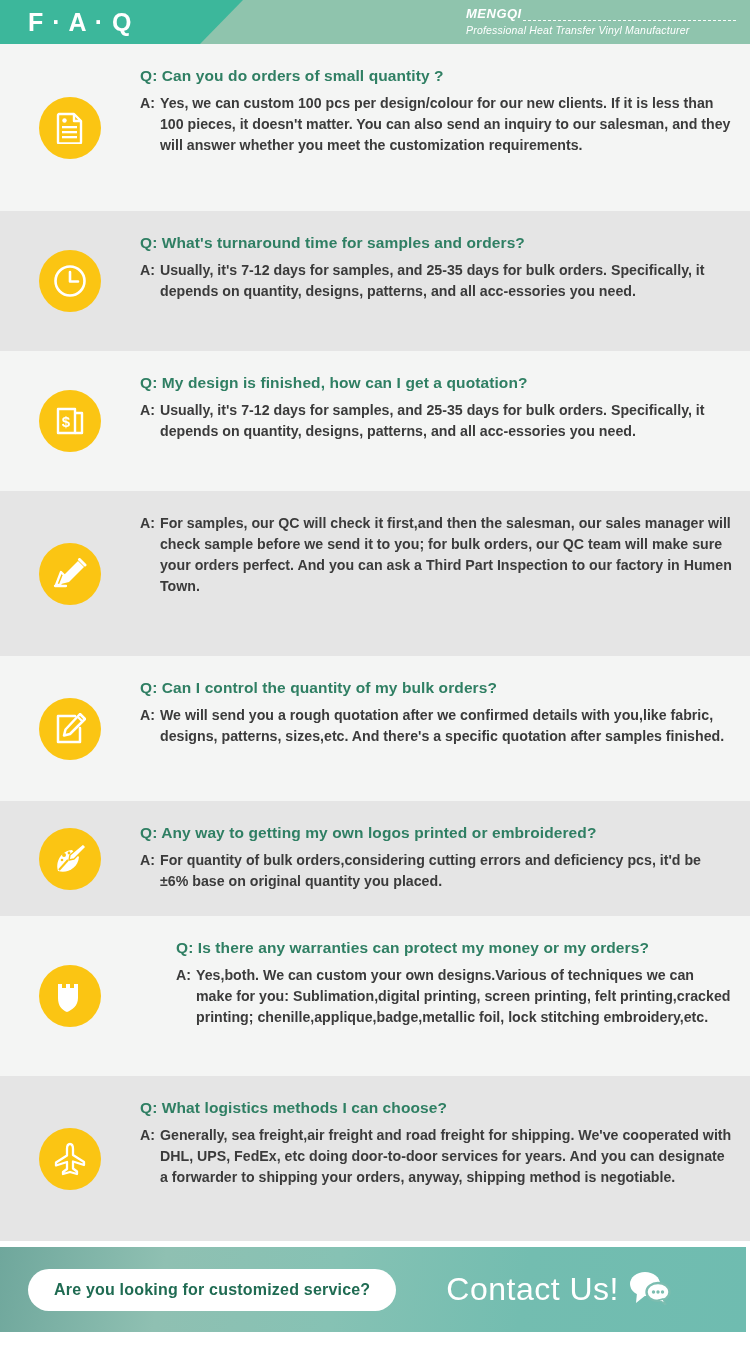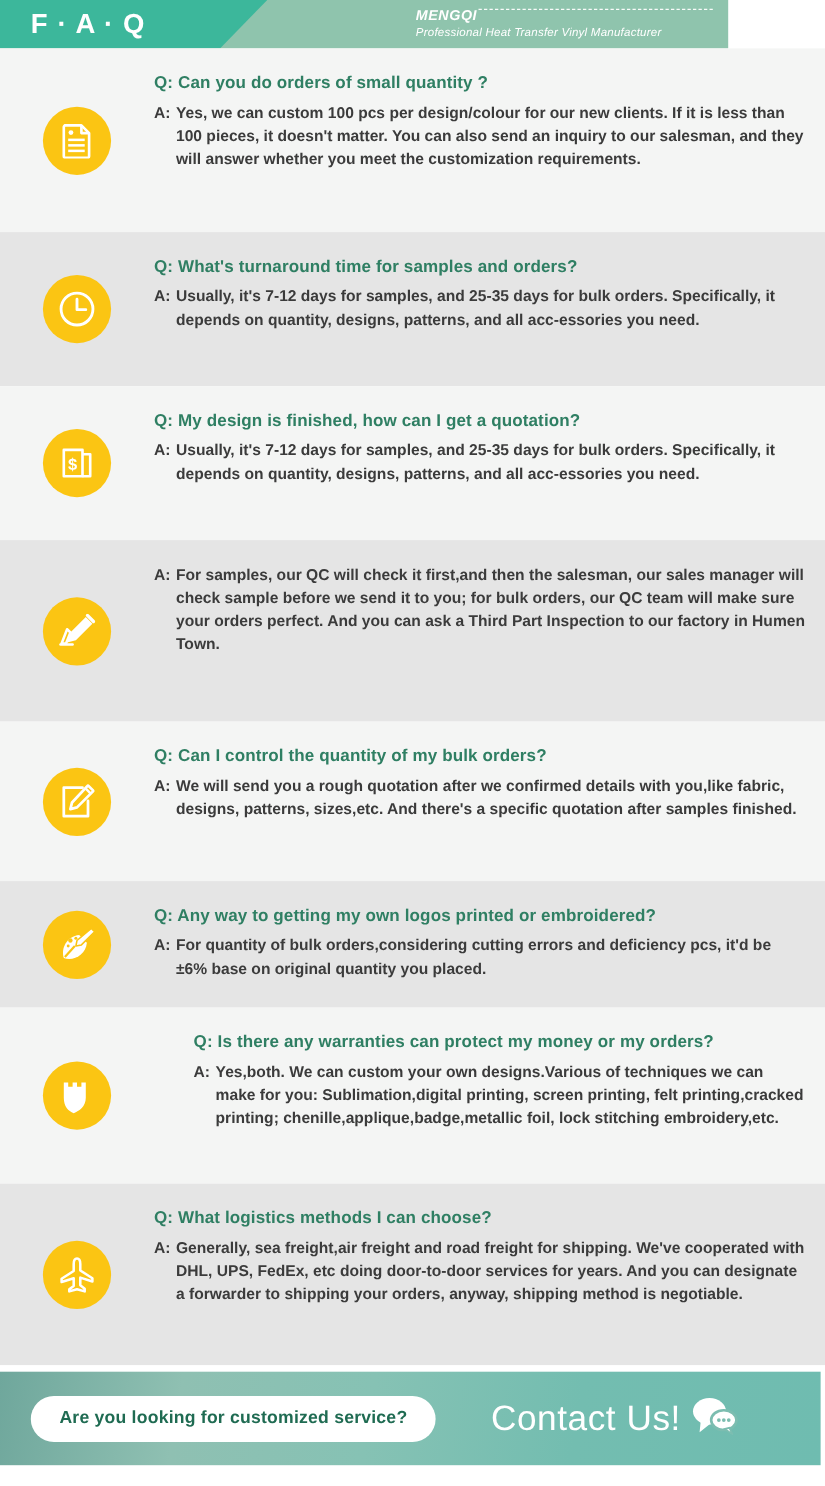--- a/index.html
+++ b/index.html
@@ -15,21 +15,21 @@
     position: relative;
     width: 750px;
     height: 1351px;
     overflow: hidden;
     background: #ffffff;
   }
 
   
   .header {
     position: relative;
-    width: 662px;
+    width: 750px;
     height: 44px;
     background: #8fc4ad;
     overflow: hidden;
   }
   .header-left-shape {
     position: absolute;
     left: 0;
     top: 0;
     width: 243px;
     height: 44px;
@@ -49,21 +49,21 @@
   }
   .brand-block {
     position: absolute;
     right: 14px;
     top: 6px;
     text-align: right;
     width: 270px;
   }
   .brand-row {
     display: flex;
-    align-items: flex-start;
+    align-items: flex-end;
     justify-content: flex-start;
     gap: 1px;
   }
   .brand-name {
     font-size: 13px;
     font-weight: bold;
     color: #ffffff;
     letter-spacing: 0.5px;
     font-style: italic;
     font-family: "Liberation Sans", sans-serif;

